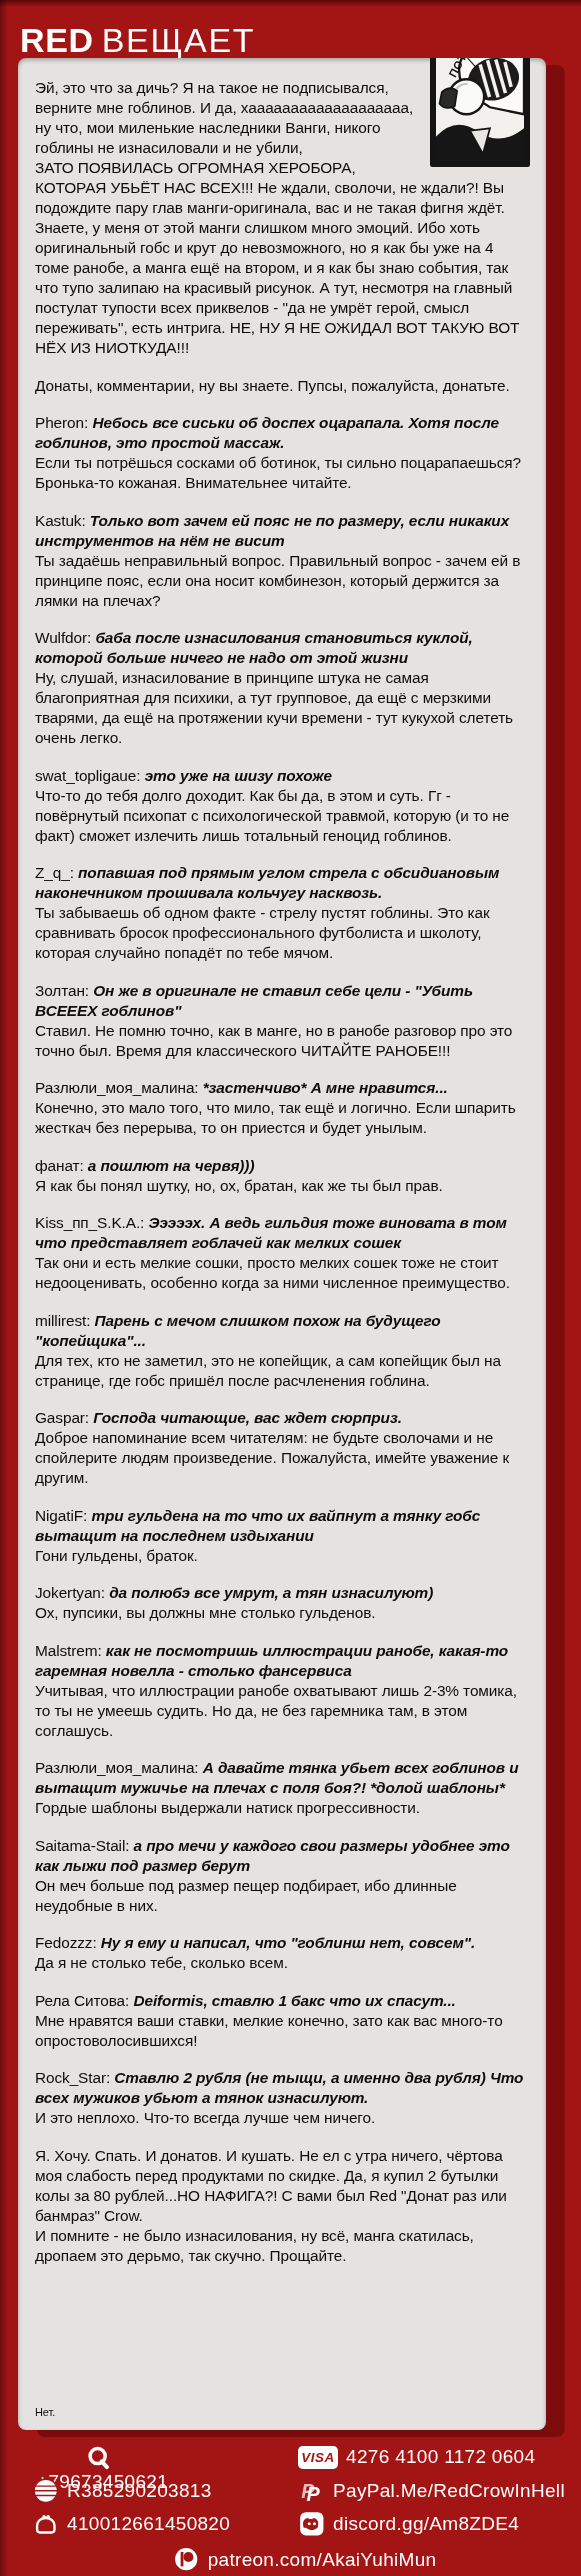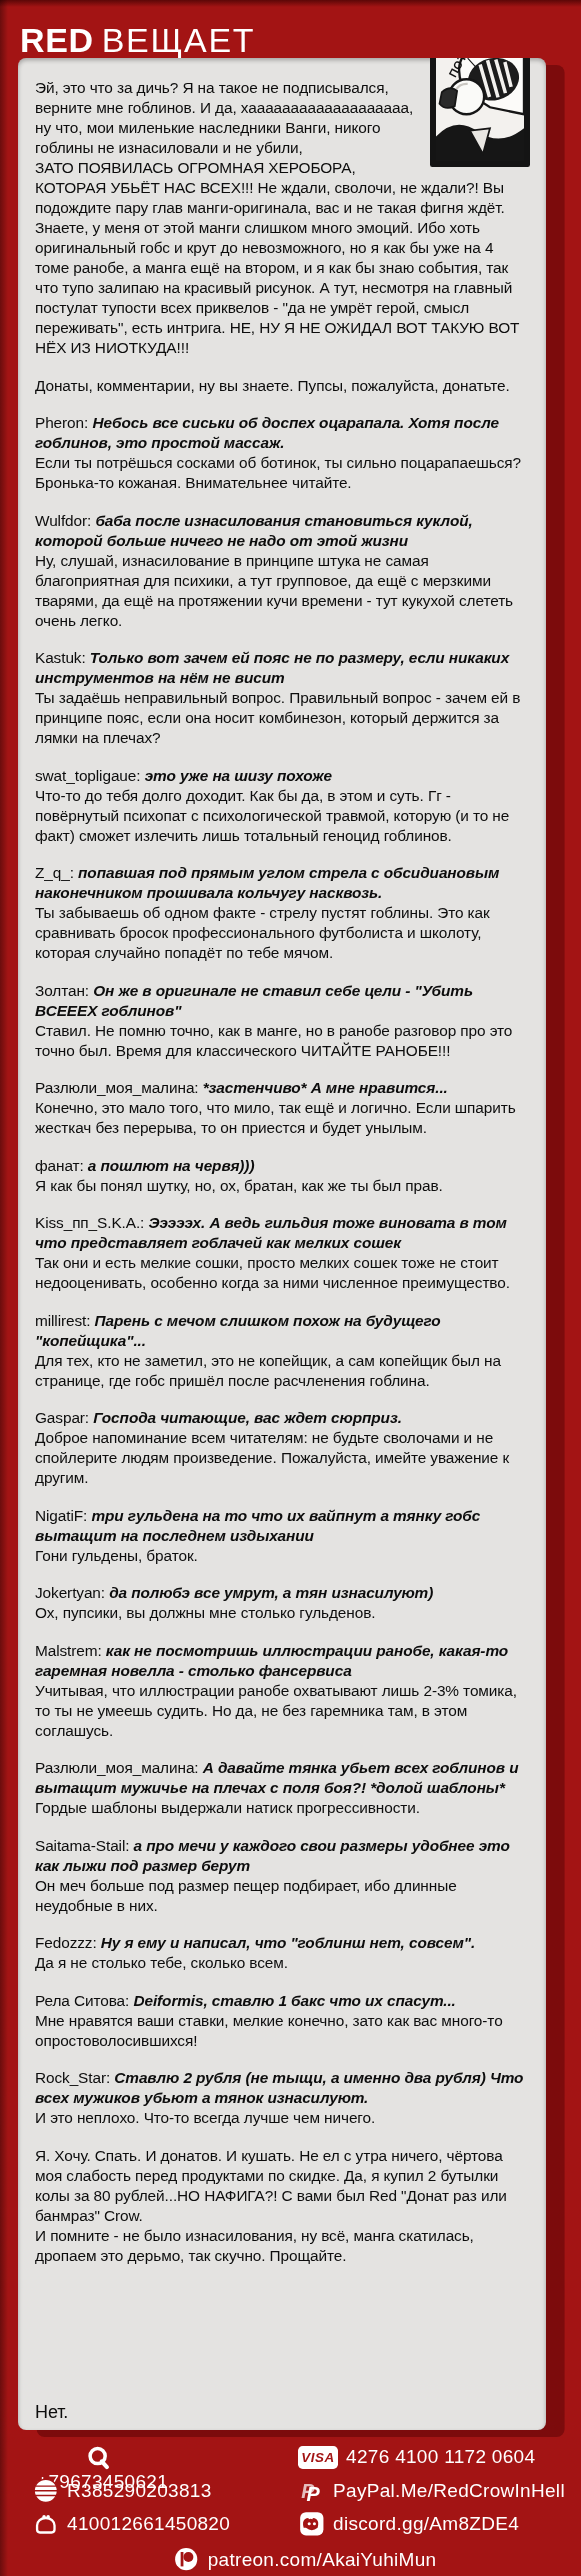--- a/index.html
+++ b/index.html
@@ -29,21 +29,21 @@
     background:#e4e3e1;border-radius:8.1px;box-sizing:border-box;
     padding:20px 16.3px 14px 17.5px;overflow:hidden;
     box-shadow:18.6px 7px 0 #7c0b0c, inset 0 2.3px 4.7px rgba(0,0,0,.28);
     color:#0d0d0d;font-size:15.4px;line-height:20px;letter-spacing:-0.1px;
   }
   .pre{white-space:pre-line;}
   .blk{margin-bottom:17.5px;}
   .user{font-weight:400;}
   .quote{font-weight:700;font-style:italic;}
   .reply{font-weight:400;}
-  .final-word{position:absolute;left:17.5px;bottom:8.1px;font-size:18px;}
+  .final-word{position:absolute;left:17.5px;bottom:8.1px;font-size:11px;}
 
   
   .panel-wrap{float:right;width:100px;height:151px;margin:-62px -1.2px 9.3px 12.8px;
     position:relative;}
   .panel{position:absolute;inset:0;border:6.4px solid #141414;border-radius:2.3px;
     background:#f3f1ee;box-sizing:border-box;overflow:hidden;}
   .panel svg{display:block;width:100%;height:100%;}
 
   
   .footer{position:absolute;left:0;right:0;top:2438px;height:138px;color:#fff;}
@@ -104,26 +104,26 @@
     <div class="pre blk">Эй, это что за дичь? Я на такое не подписывался, верните мне гоблинов. И да, хааааааааааааааааааа, ну что, мои миленькие наследники Ванги, никого гоблины не изнасиловали и не убили,
 ЗАТО ПОЯВИЛАСЬ ОГРОМНАЯ ХЕРОБОРА, КОТОРАЯ УБЬЁТ НАС ВСЕХ!!! Не ждали, сволочи, не ждали?! Вы подождите пару глав манги-оригинала, вас и не такая фигня ждёт. Знаете, у меня от этой манги слишком много эмоций. Ибо хоть оригинальный гобс и крут до невозможного, но я как бы уже на 4 томе ранобе, а манга ещё на втором, и я как бы знаю события, так что тупо залипаю на красивый рисунок. А тут, несмотря на главный постулат тупости всех приквелов - "да не умрёт герой, смысл переживать", есть интрига. НЕ, НУ Я НЕ ОЖИДАЛ ВОТ ТАКУЮ ВОТ НЁХ ИЗ НИОТКУДА!!!</div>
     <div class="blk">Донаты, комментарии, ну вы знаете. Пупсы, пожалуйста, донатьте.</div>
 
     <div>
         <div class="blk">
           <div><span class="user">Pheron: </span><span class="quote">Небось все сиськи об доспех оцарапала. Хотя после гоблинов, это простой массаж.</span></div>
           <div class="reply">Если ты потрёшься сосками об ботинок, ты сильно поцарапаешься? Бронька-то кожаная. Внимательнее читайте.</div>
         </div>
         <div class="blk">
+          <div><span class="user">Kastuk: </span><span class="quote">Только вот зачем ей пояс не по размеру, если никаких инструментов на нём не висит</span></div>
+          <div class="reply">Ты задаёшь неправильный вопрос. Правильный вопрос - зачем ей в принципе пояс, если она носит комбинезон, который держится за лямки на плечах?</div>
+        </div>
+        <div class="blk">
           <div><span class="user">Wulfdor: </span><span class="quote">баба после изнасилования становиться куклой, которой больше ничего не надо от этой жизни</span></div>
           <div class="reply">Ну, слушай, изнасилование в принципе штука не самая благоприятная для психики, а тут групповое, да ещё с мерзкими тварями, да ещё на протяжении кучи времени - тут кукухой слететь очень легко.</div>
-        </div>
-        <div class="blk">
-          <div><span class="user">Kastuk: </span><span class="quote">Только вот зачем ей пояс не по размеру, если никаких инструментов на нём не висит</span></div>
-          <div class="reply">Ты задаёшь неправильный вопрос. Правильный вопрос - зачем ей в принципе пояс, если она носит комбинезон, который держится за лямки на плечах?</div>
         </div>
         <div class="blk">
           <div><span class="user">swat_topligaue: </span><span class="quote">это уже на шизу похоже</span></div>
           <div class="reply">Что-то до тебя долго доходит. Как бы да, в этом и суть. Гг - повёрнутый психопат с психологической травмой, которую (и то не факт) сможет излечить лишь тотальный геноцид гоблинов.</div>
         </div>
         <div class="blk">
           <div><span class="user">Z_q_: </span><span class="quote">попавшая под прямым углом стрела с обсидиановым наконечником прошивала кольчугу насквозь.</span></div>
           <div class="reply">Ты забываешь об одном факте - стрелу пустят гоблины. Это как сравнивать бросок профессионального футболиста и школоту, которая случайно попадёт по тебе мячом.</div>
         </div>
         <div class="blk">

